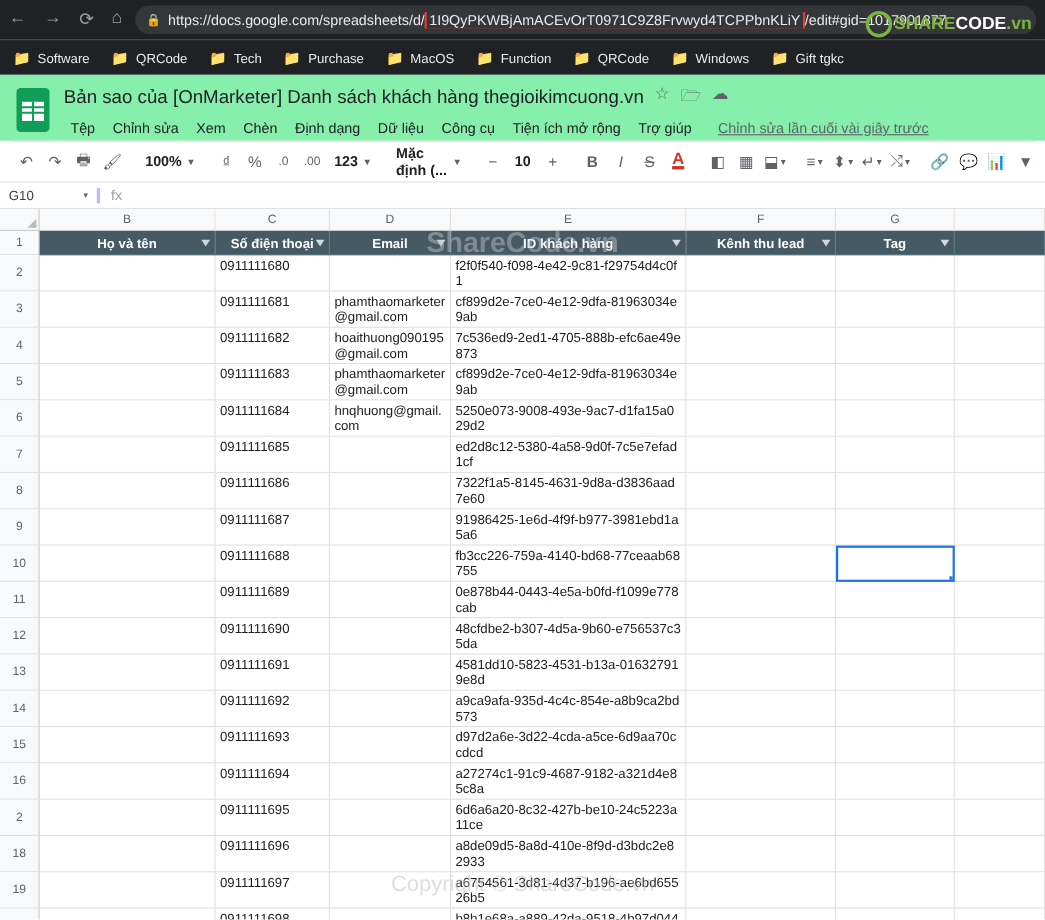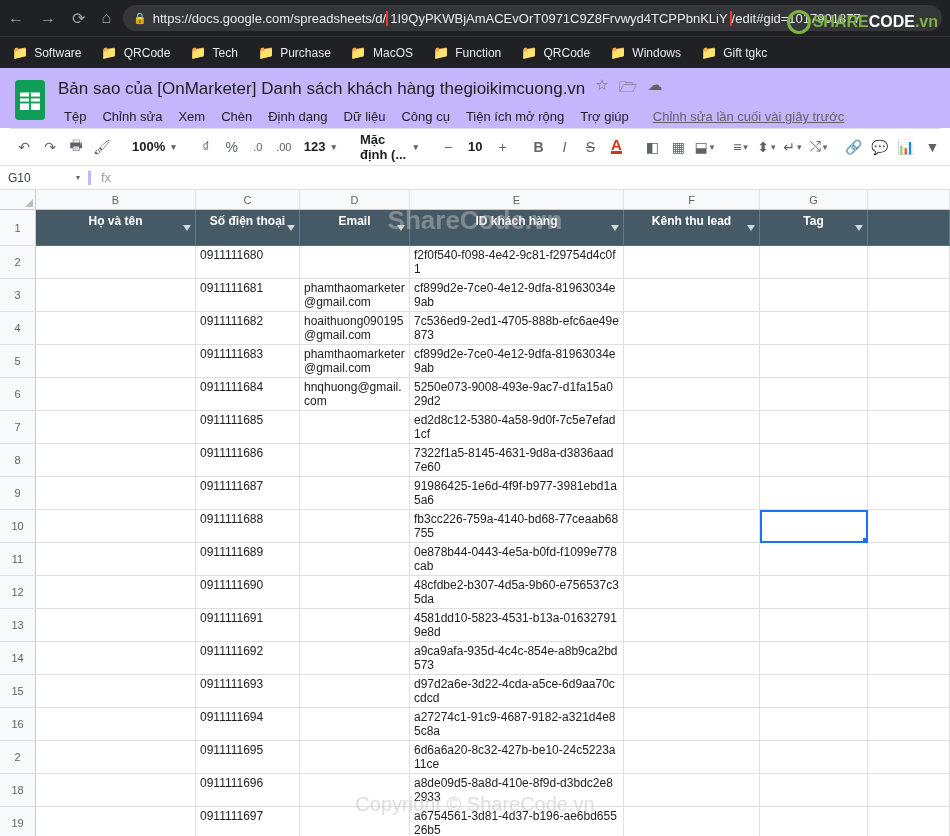--- a/index.html
+++ b/index.html
@@ -20,21 +20,21 @@
 .bookmark .folder { color: #ffca28; font-size: 13px; }
 
 
 .sharecode-logo { position: absolute; top: 10px; right: 12px; z-index: 50; display: flex; align-items: center; gap: 2px; }
 .sharecode-logo .circle { width: 24px; height: 24px; border: 3px solid #7cb342; border-radius: 50%; position: relative; }
 .sharecode-logo .txt { font-weight: bold; font-size: 16px; }
 .sharecode-logo .green { color: #7cb342; }
 .sharecode-logo .white { color: #fff; }
 
 
-.doc-header { background: #c4b5fd; padding: 8px 12px 0 12px; display: flex; gap: 10px; }
+.doc-header { background: #86efac; padding: 8px 12px 0 12px; display: flex; gap: 10px; }
 .sheets-logo { width: 36px; height: 48px; display: flex; align-items: flex-start; justify-content: center; padding-top: 4px; }
 .sheets-logo svg { width: 32px; height: 40px; }
 .doc-info { flex: 1; }
 .doc-title-row { display: flex; align-items: center; gap: 10px; }
 .doc-title { font-size: 17px; color: #202124; }
 .doc-icons { display: flex; gap: 10px; color: #5f6368; font-size: 15px; }
 .menu-bar { display: flex; gap: 4px; margin-top: 4px; font-size: 13px; color: #202124; align-items: center; }
 .menu-bar span { padding: 4px 6px; cursor: pointer; border-radius: 4px; }
 .last-edit { color: #5f6368; text-decoration: underline; margin-left: 8px; font-size: 13px; }
 
@@ -54,21 +54,21 @@
 .name-box::after { content: "▾"; font-size: 8px; color: #5f6368; }
 .fx-label { color: #9aa0a6; padding: 0 10px; font-size: 13px; }
 
 
 .grid-wrap { position: relative; overflow: hidden; height: 700px; }
 .grid { display: grid; grid-template-columns: 36px 160px 104px 110px 214px 136px 108px 1fr; font-size: 12px; }
 .col-head { background: #f8f9fa; border-right: 1px solid #e0e0e0; border-bottom: 1px solid #ccc; text-align: center; color: #5f6368; font-size: 11px; height: 20px; line-height: 20px; }
 .row-head { background: #f8f9fa; border-right: 1px solid #ccc; border-bottom: 1px solid #e0e0e0; text-align: center; color: #5f6368; font-size: 11px; display: flex; align-items: center; justify-content: center; }
 .corner { background: #f8f9fa; border-right: 1px solid #ccc; border-bottom: 1px solid #ccc; position: relative; }
 .corner::after { content: ""; position: absolute; right: 2px; bottom: 2px; border: 4px solid transparent; border-bottom-color: #bdbdbd; border-right-color: #bdbdbd; }
-.th { background: #455a64; color: #fff; font-weight: bold; border-right: 1px solid #607d8b; border-bottom: 1px solid #546e7a; text-align: center; font-size: 12px; height: 36px; line-height: 22px; position: relative; }
+.th { background: #455a64; color: #fff; font-weight: bold; border-right: 1px solid #607d8b; border-bottom: 1px solid #546e7a; text-align: center; font-size: 12px; height: 22px; line-height: 22px; position: relative; }
 .th .filter { position: absolute; right: 4px; top: 50%; transform: translateY(-50%); width: 0; height: 0; border-left: 4px solid transparent; border-right: 4px solid transparent; border-top: 6px solid #cfd8dc; }
 .cell { border-right: 1px solid #e0e0e0; border-bottom: 1px solid #e0e0e0; padding: 2px 4px; color: #202124; font-size: 12px; line-height: 14px; overflow: hidden; word-break: break-all; min-height: 20px; }
 .active-cell { border: 2px solid #1a73e8 !important; position: relative; }
 .active-cell::after { content: ""; position: absolute; right: -3px; bottom: -3px; width: 6px; height: 6px; background: #1a73e8; }
 
 
 .wm-center { position: absolute; top: 205px; left: 50%; transform: translateX(-50%); color: rgba(200,200,200,0.45); font-size: 26px; font-weight: bold; pointer-events: none; z-index: 40; }
 .wm-bottom { position: absolute; bottom: 20px; left: 50%; transform: translateX(-50%); color: rgba(190,190,190,0.5); font-size: 20px; font-weight: 500; pointer-events: none; z-index: 40; }
 </style>
 </head>

